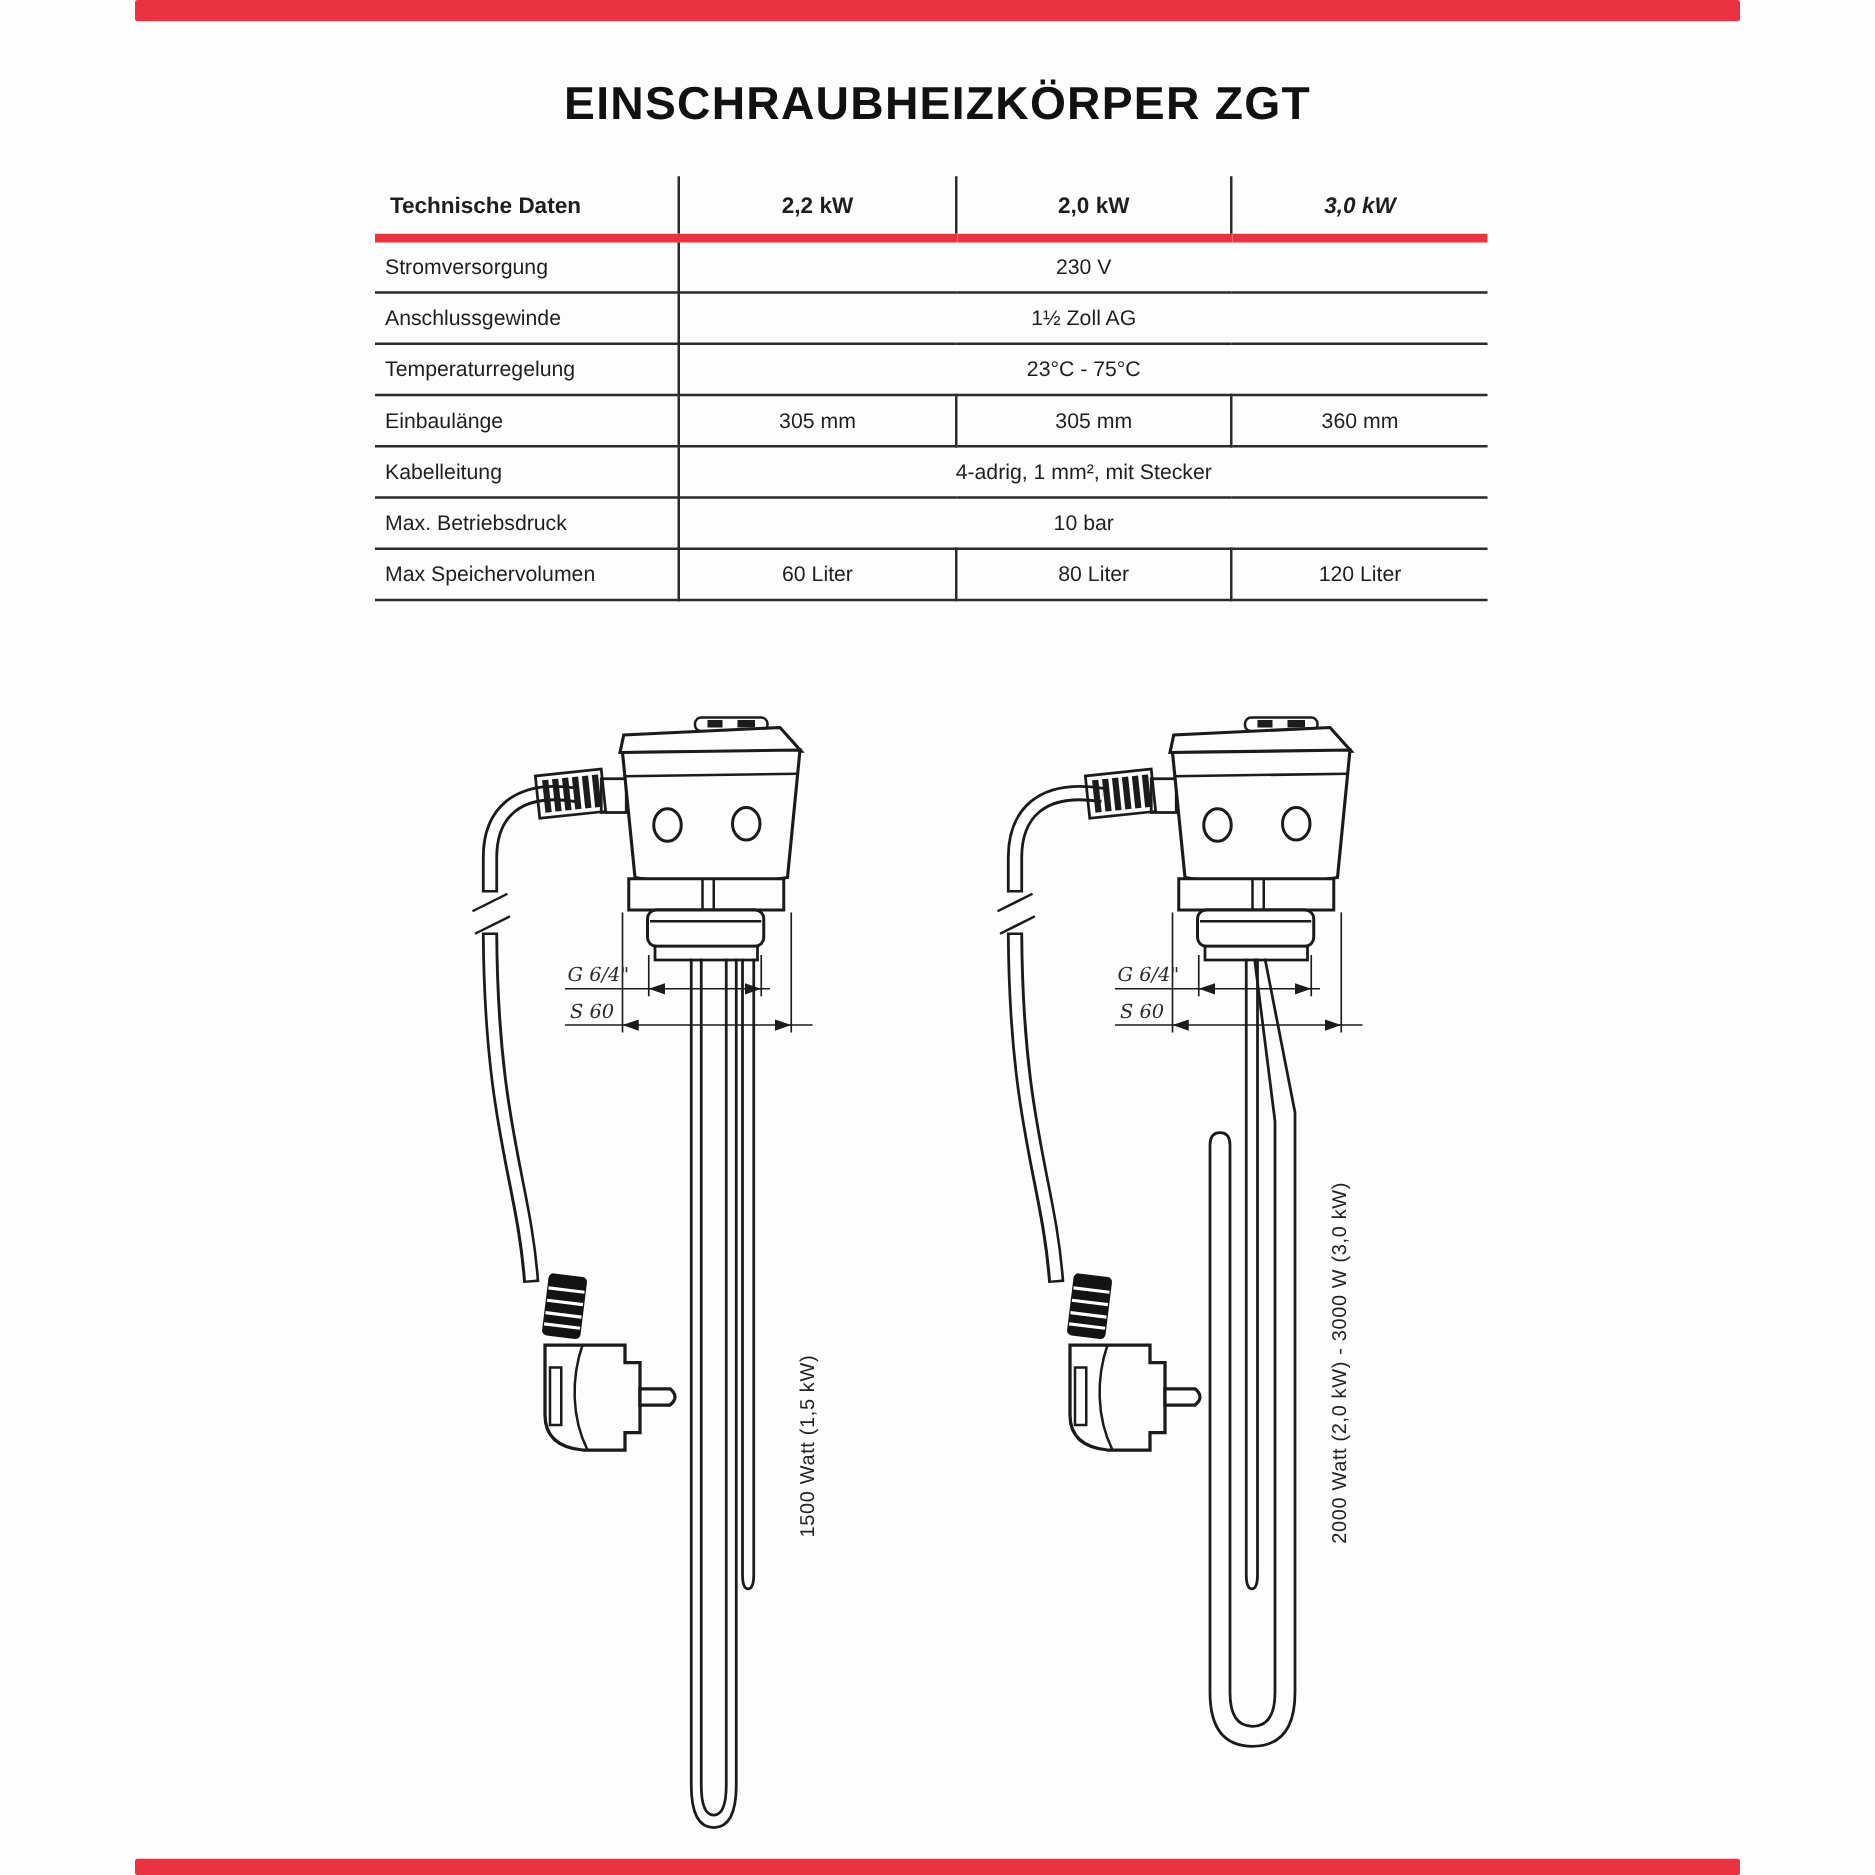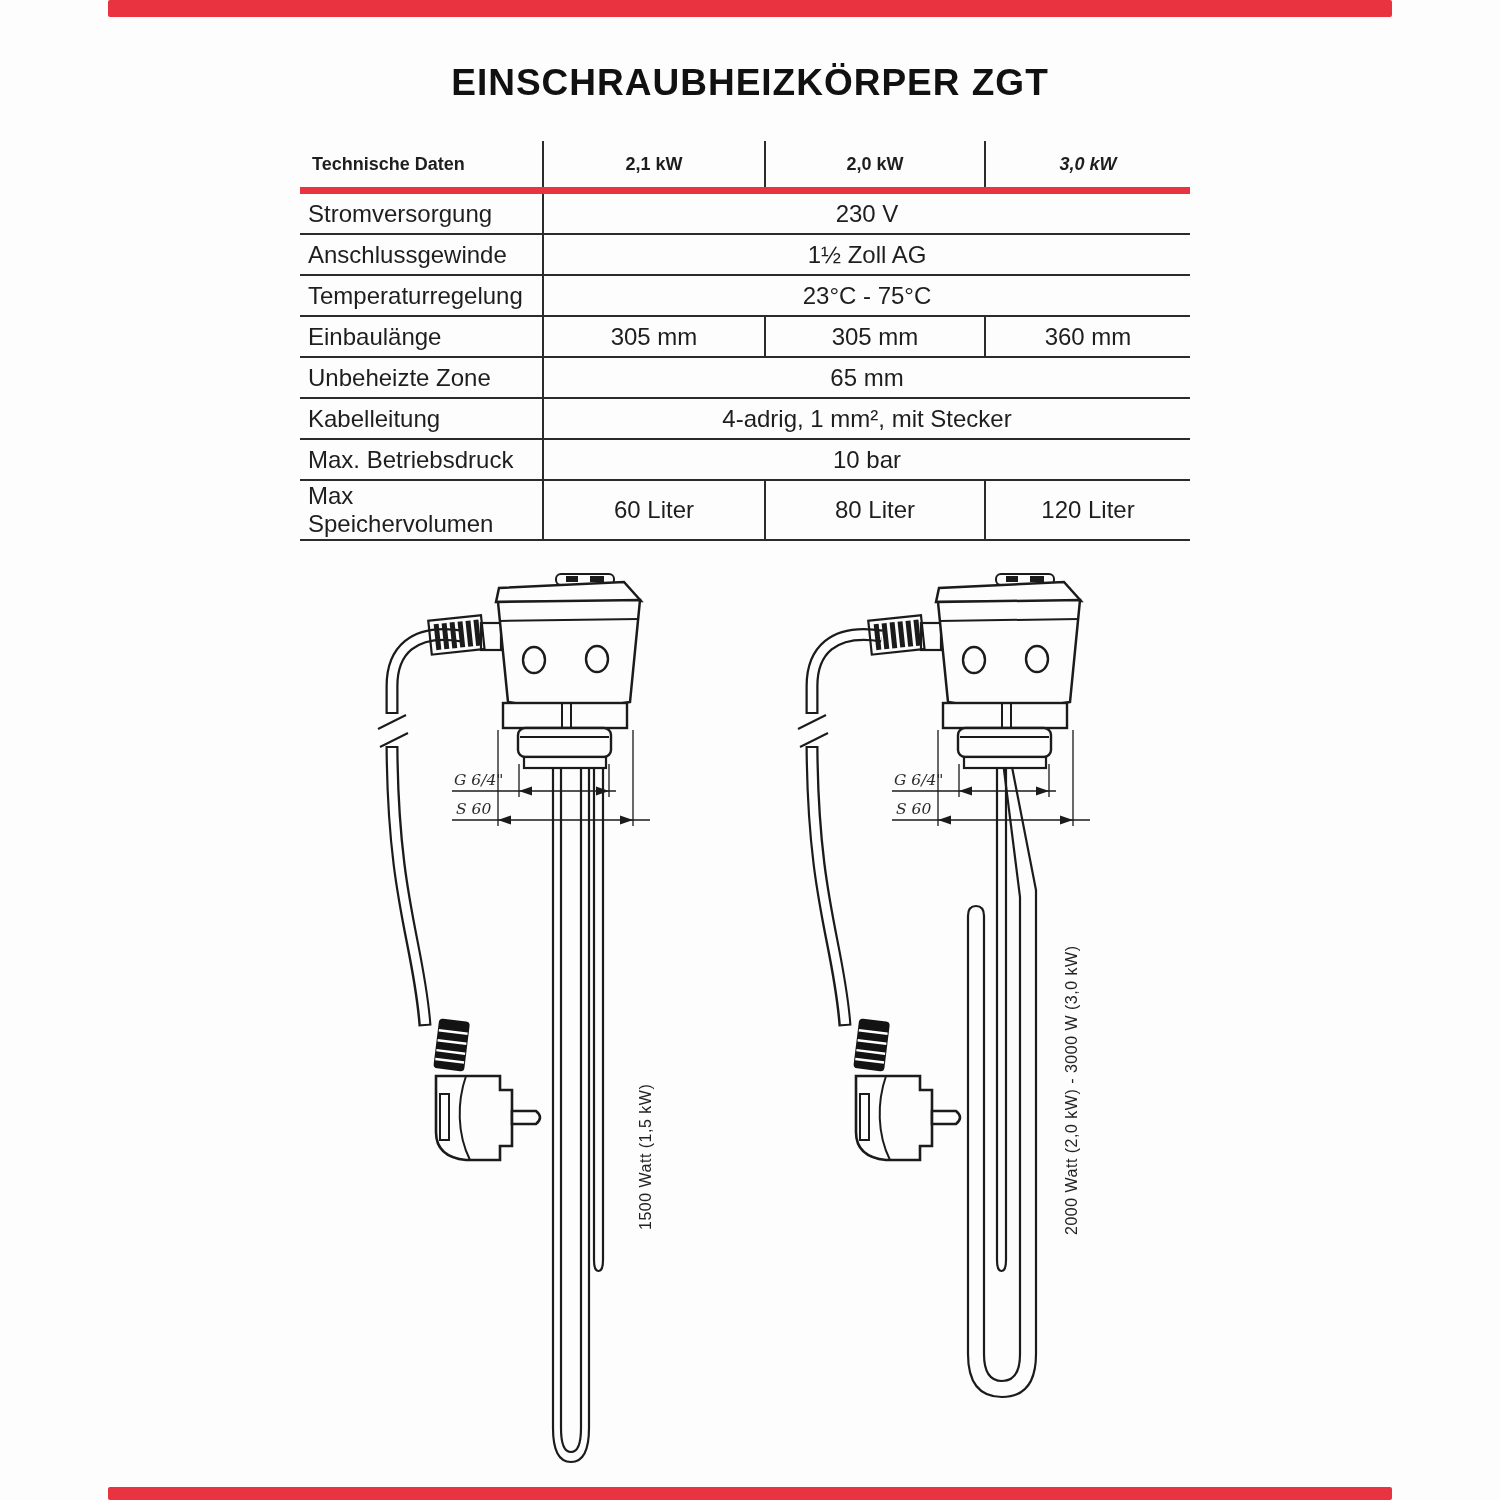--- a/index.html
+++ b/index.html
@@ -11,21 +11,21 @@
   .title{position:absolute;left:0;top:62px;width:1500px;text-align:center;
          font-size:37px;font-weight:bold;letter-spacing:1px;color:#111;}
   table.spec{position:absolute;left:300px;top:141px;width:890px;border-collapse:collapse;
              table-layout:fixed;}
   table.spec col.c0{width:243px;} table.spec col.c1{width:222px;}
   table.spec col.c2{width:220px;} table.spec col.c3{width:205px;}
   table.spec th{height:44px;font-size:18px;font-weight:bold;text-align:center;
                 border-bottom:7px solid #EA3340;border-right:2px solid #2b2b2b;}
   table.spec th.lbl{text-align:left;padding-left:12px;}
   table.spec th:last-child{border-right:none;font-style:italic;}
-  table.spec td{height:37px;font-size:24px;text-align:center;border-bottom:2px solid #2b2b2b;}
+  table.spec td{height:37px;font-size:17px;text-align:center;border-bottom:2px solid #2b2b2b;}
   table.spec td.lbl{text-align:left;padding-left:8px;border-right:2px solid #2b2b2b;}
   table.spec td.mid{border-right:2px solid #2b2b2b;}
   svg text.dim{font-family:"DejaVu Serif",serif;font-style:italic;font-size:15.5px;fill:#2a2a2a;}
   svg text.watt{font-family:"Liberation Sans",sans-serif;font-size:16px;fill:#222;letter-spacing:.5px;}
   svg .ln{stroke:#1b1b1b;fill:none;}
 </style>
 </head>
 <body>
 
 <div class="canvas">
@@ -38,21 +38,21 @@
   <table class="spec">
     <colgroup>
         <col class="c0">
         <col class="c1">
         <col class="c2">
         <col class="c3">
       </colgroup>
     <thead>
       <tr>
         <th class="lbl">Technische Daten</th>
-        <th>2,1 kW</th>
+        <th>2,2 kW</th>
         <th>2,0 kW</th>
         <th>3,0 kW</th>
       </tr>
     </thead>
     <tbody>
       <tr>
         <td class="lbl">Stromversorgung</td>
         <td colspan="3">230 V</td>
       </tr>
       <tr>
@@ -61,24 +61,20 @@
       </tr>
       <tr>
         <td class="lbl">Temperaturregelung</td>
         <td colspan="3">23°C - 75°C</td>
       </tr>
       <tr>
         <td class="lbl">Einbaulänge</td>
         <td class="mid">305 mm</td>
         <td class="mid">305 mm</td>
         <td>360 mm</td>
-      </tr>
-      <tr>
-        <td class="lbl">Unbeheizte Zone</td>
-        <td colspan="3">65 mm</td>
       </tr>
       <tr>
         <td class="lbl">Kabelleitung</td>
         <td colspan="3">4-adrig, 1 mm², mit Stecker</td>
       </tr>
       <tr>
         <td class="lbl">Max. Betriebsdruck</td>
         <td colspan="3">10 bar</td>
       </tr>
       <tr>

